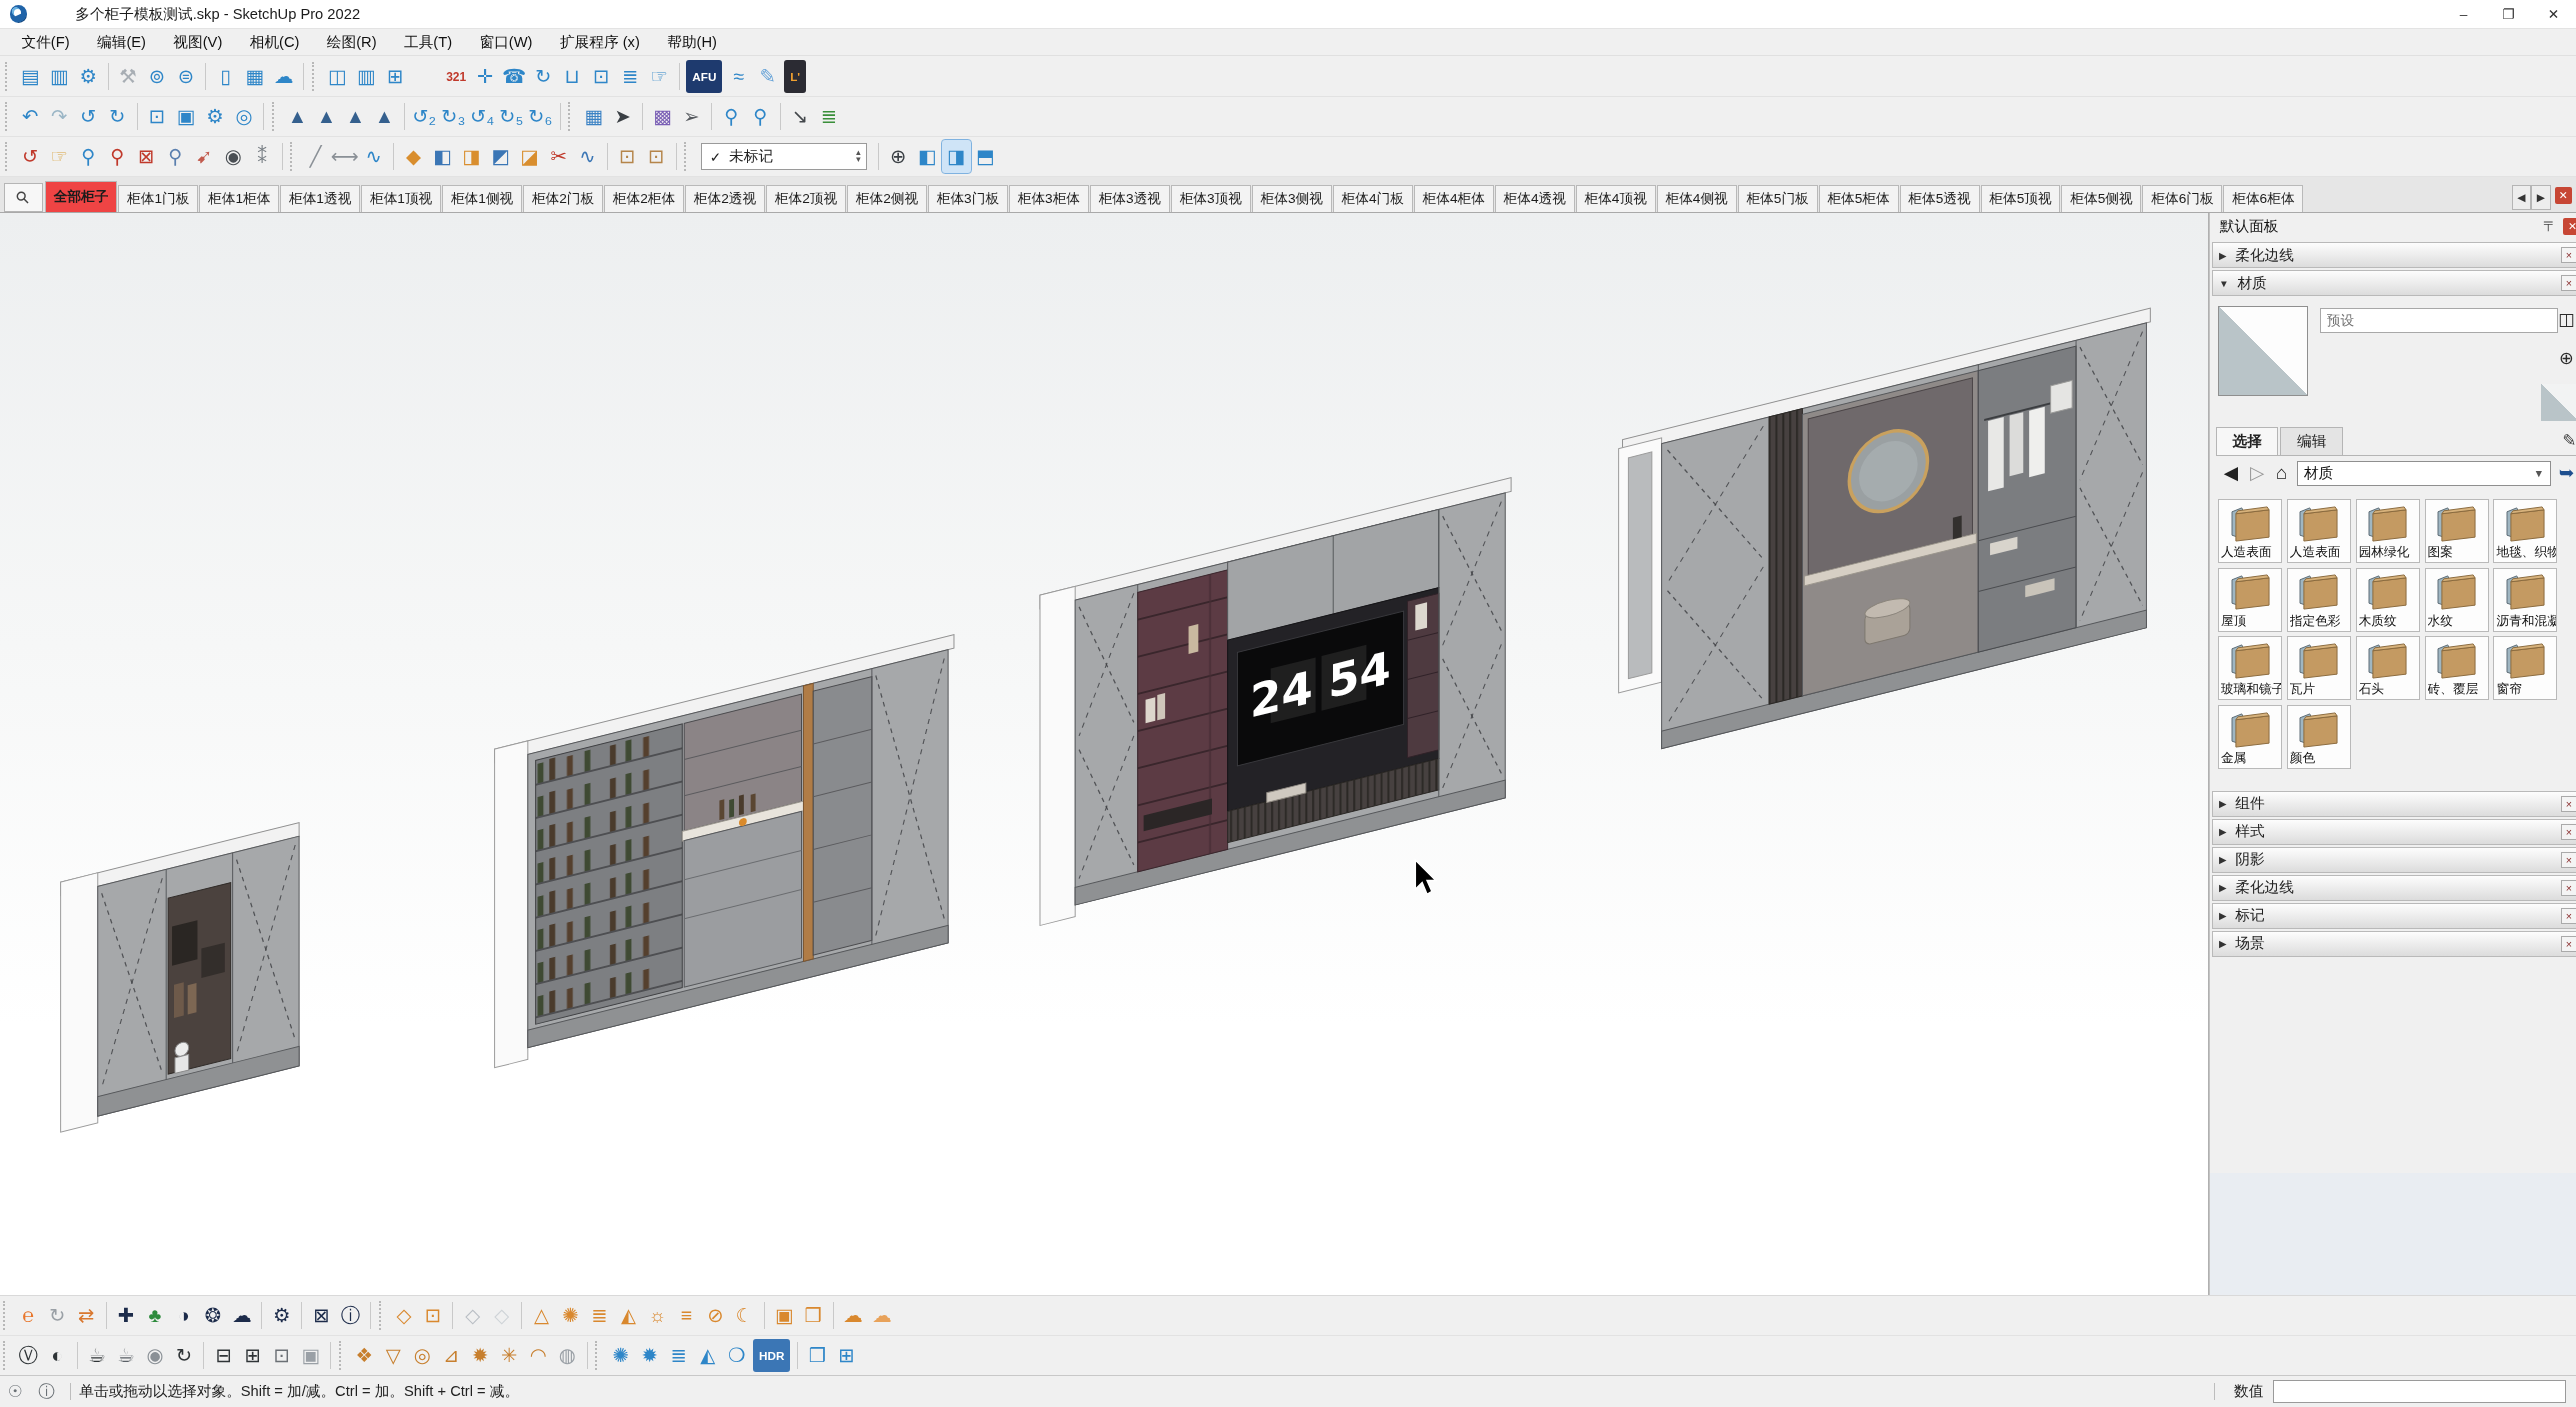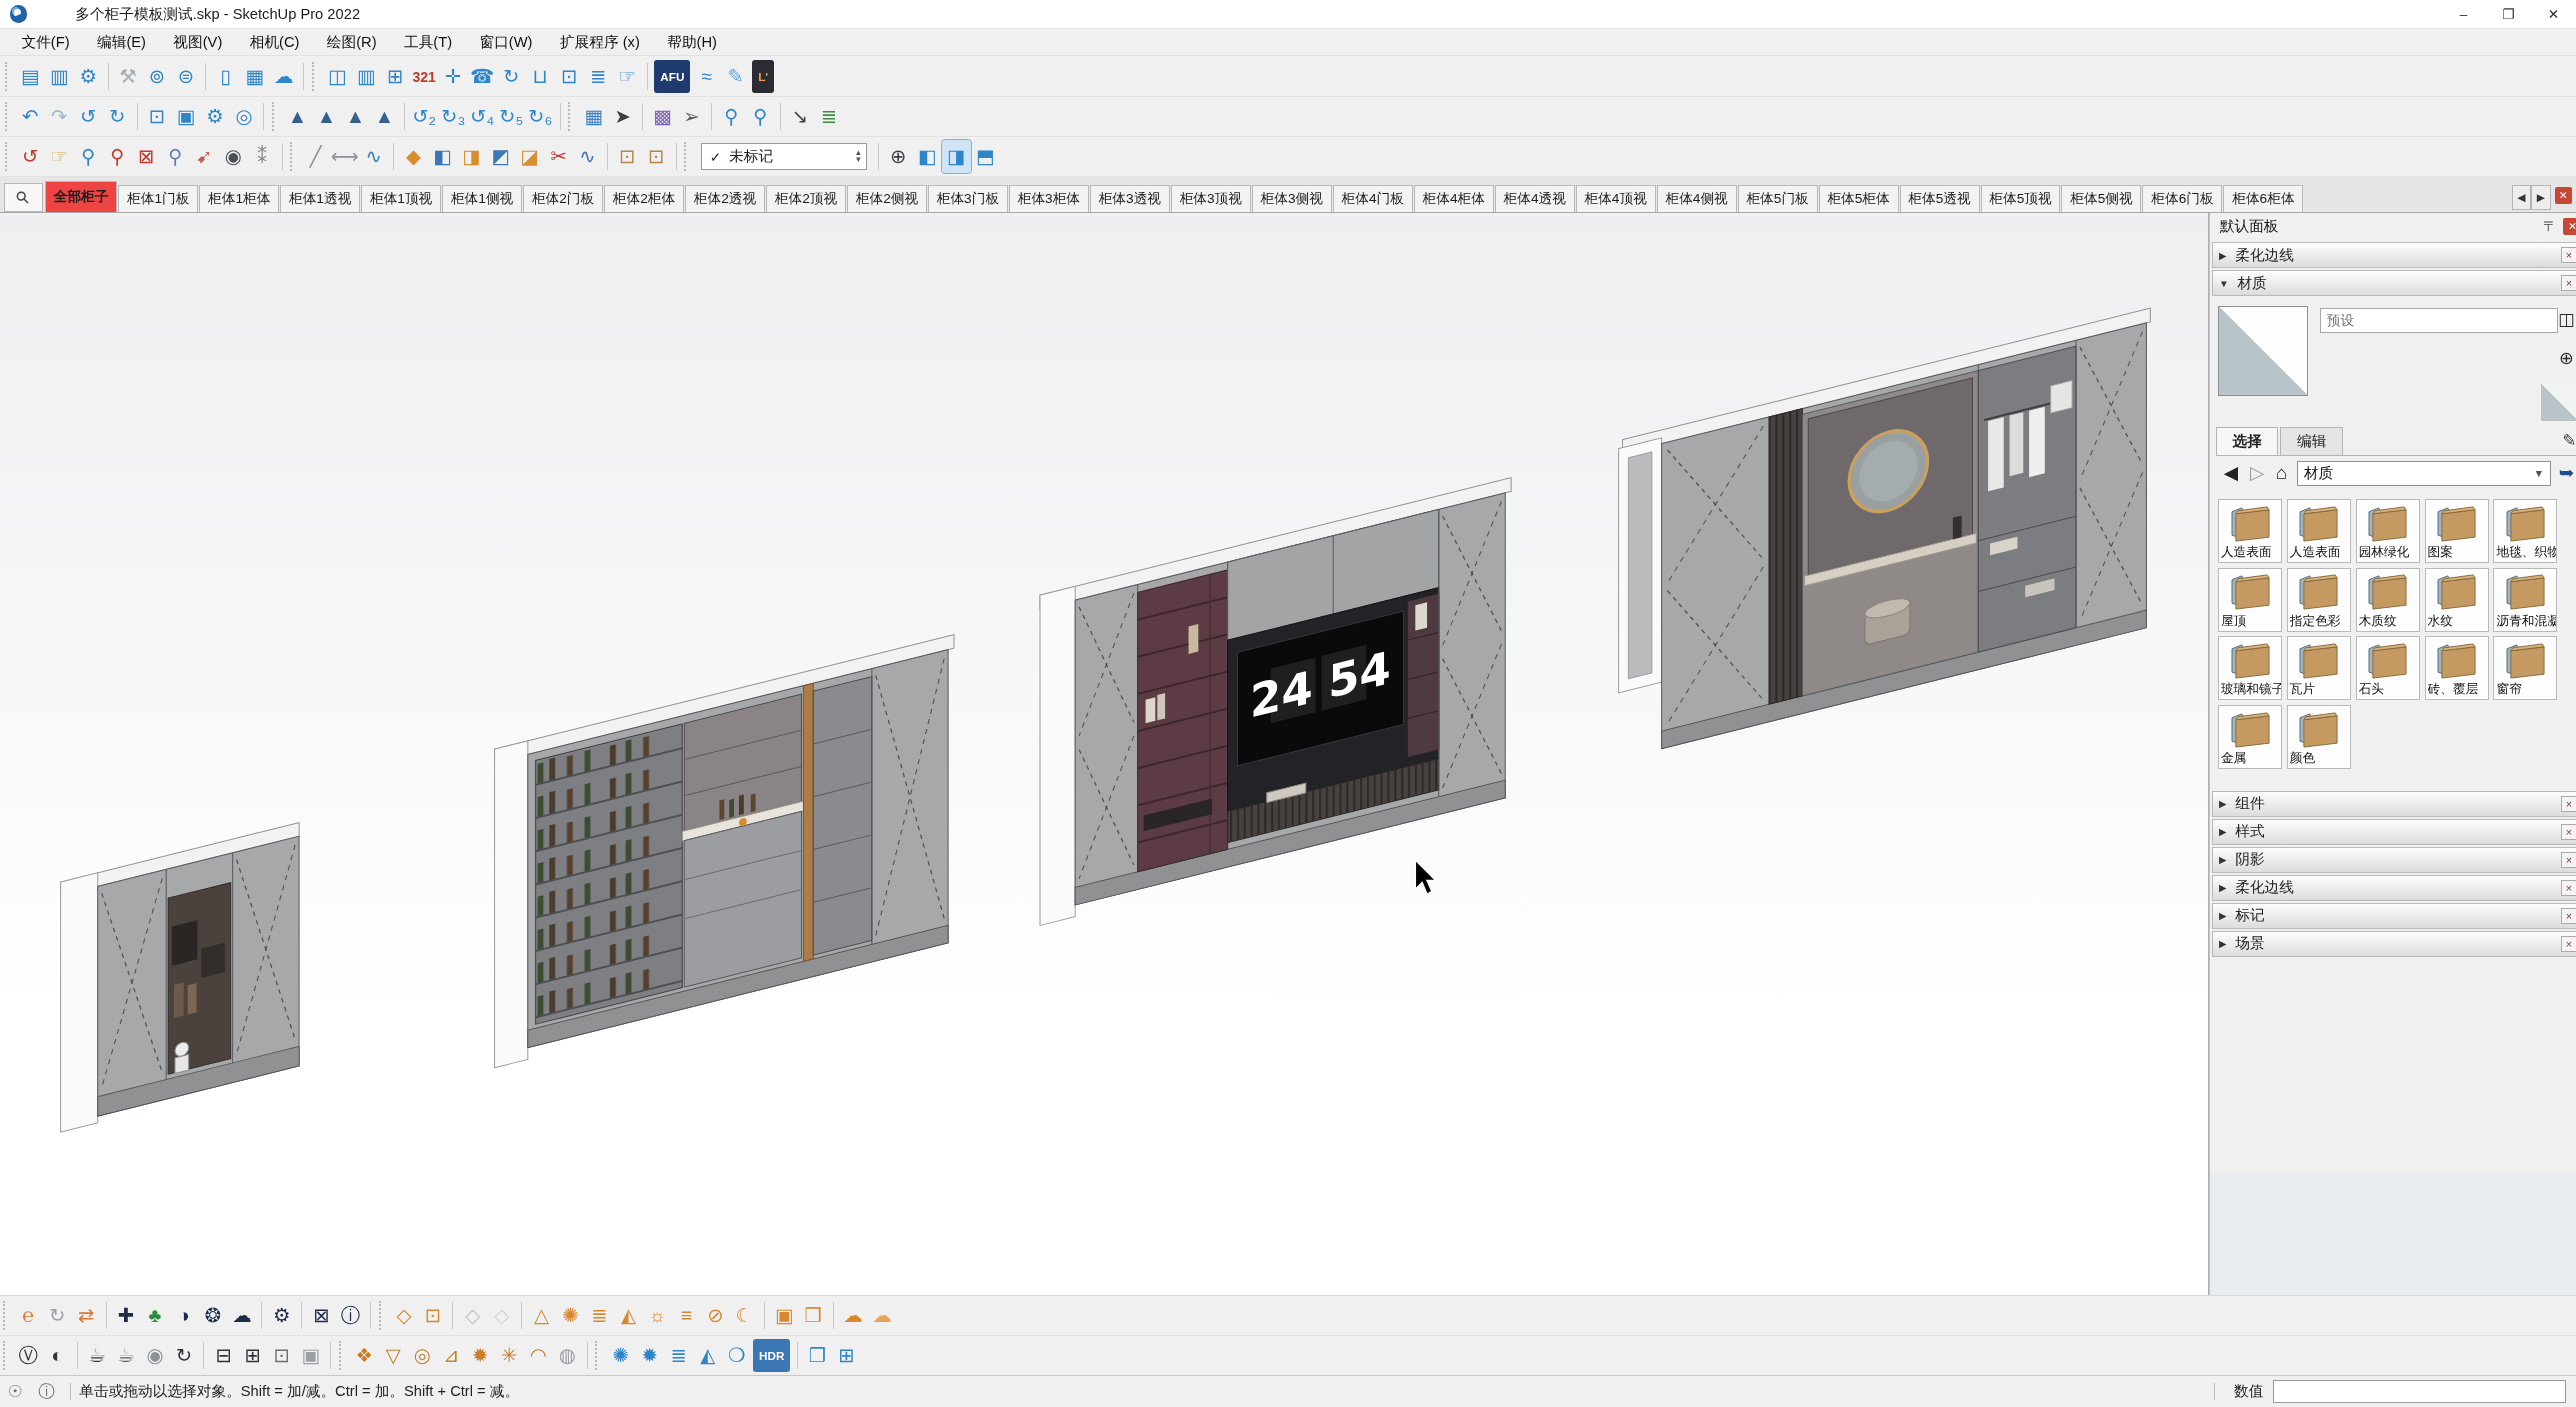--- a/index.html
+++ b/index.html
@@ -21,21 +21,21 @@
   .menu-item { font-size:14.7px; color:#111; padding:2.9px 13.7px; }
   
   .trow { position:absolute; left:0; width:2576px; height:40px; background:#f0f0f0;
     display:flex; align-items:center; border-bottom:1px solid #e2e2e2; padding-left:2px; }
   #trow1{ top:57px; } #trow2{ top:97px; } #trow3{ top:137px; }
   .grp { display:flex; align-items:center; height:100%; }
   .ticon { width:29px; height:33px; display:flex; align-items:center; justify-content:center;
     font-size:19.5px; line-height:1; border-radius:2.9px; }
   .ticon.sep { width:1px; height:27px; background:#c9c9c9; margin:0 4.9px; border-radius:0; }
   .ticon.h { width:5.9px; height:29px; border-left:2px dotted #b8b8b8; margin:0 4.9px 0 2.9px; border-radius:0; }
-  .ticon.num { font-size:14px; font-weight:bold; }
+  .ticon.num { font-size:12px; font-weight:bold;margin-left:32px; }
   .ticon.badge { width:auto; padding:2.9px 5.9px; font-size:11.7px; font-weight:bold; border-radius:2.9px; margin:0 2px; }
   .ticon.active { background:#cfe4f7; outline:1px solid #7fb2e0; }
   .tagbox { display:flex; align-items:center; height:27px; background:#fff; border:1px solid #9a9a9a;
     margin:0 5.9px; padding:0 3.9px 0 7.8px; min-width:166px; font-size:14.7px; color:#222; }
   .tagbox .chk { margin-right:7.8px; font-size:13.7px; }
   .tagbox .spn { margin-left:auto; font-size:9.8px; color:#555; display:flex; flex-direction:column; line-height:6.8px; padding-left:9.8px; }
   
   #tabbar { position:absolute; top:177px; left:0; width:2576px; height:36px; background:#e6e6e6;
     display:flex; align-items:flex-end; border-bottom:1px solid #a9a9a9; }
   #tab-search { width:39px; height:29px; margin:0 2px 0 3.9px; background:#f7f7f7; border:1px solid #b5b5b5;

